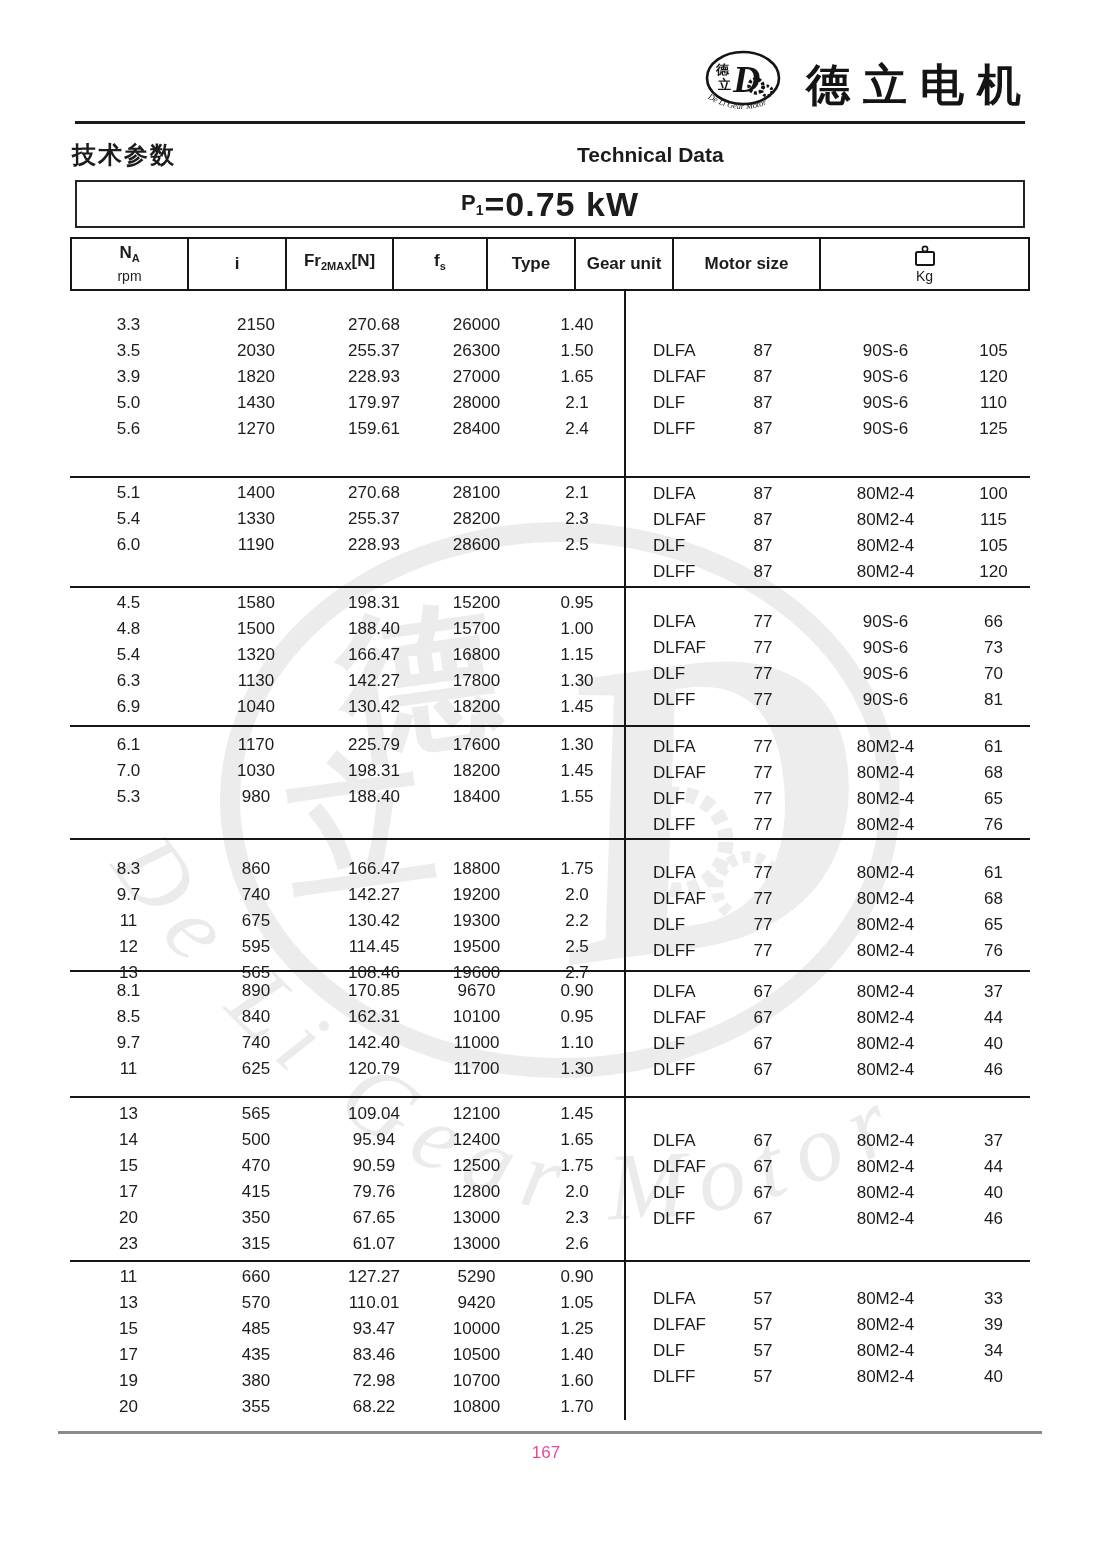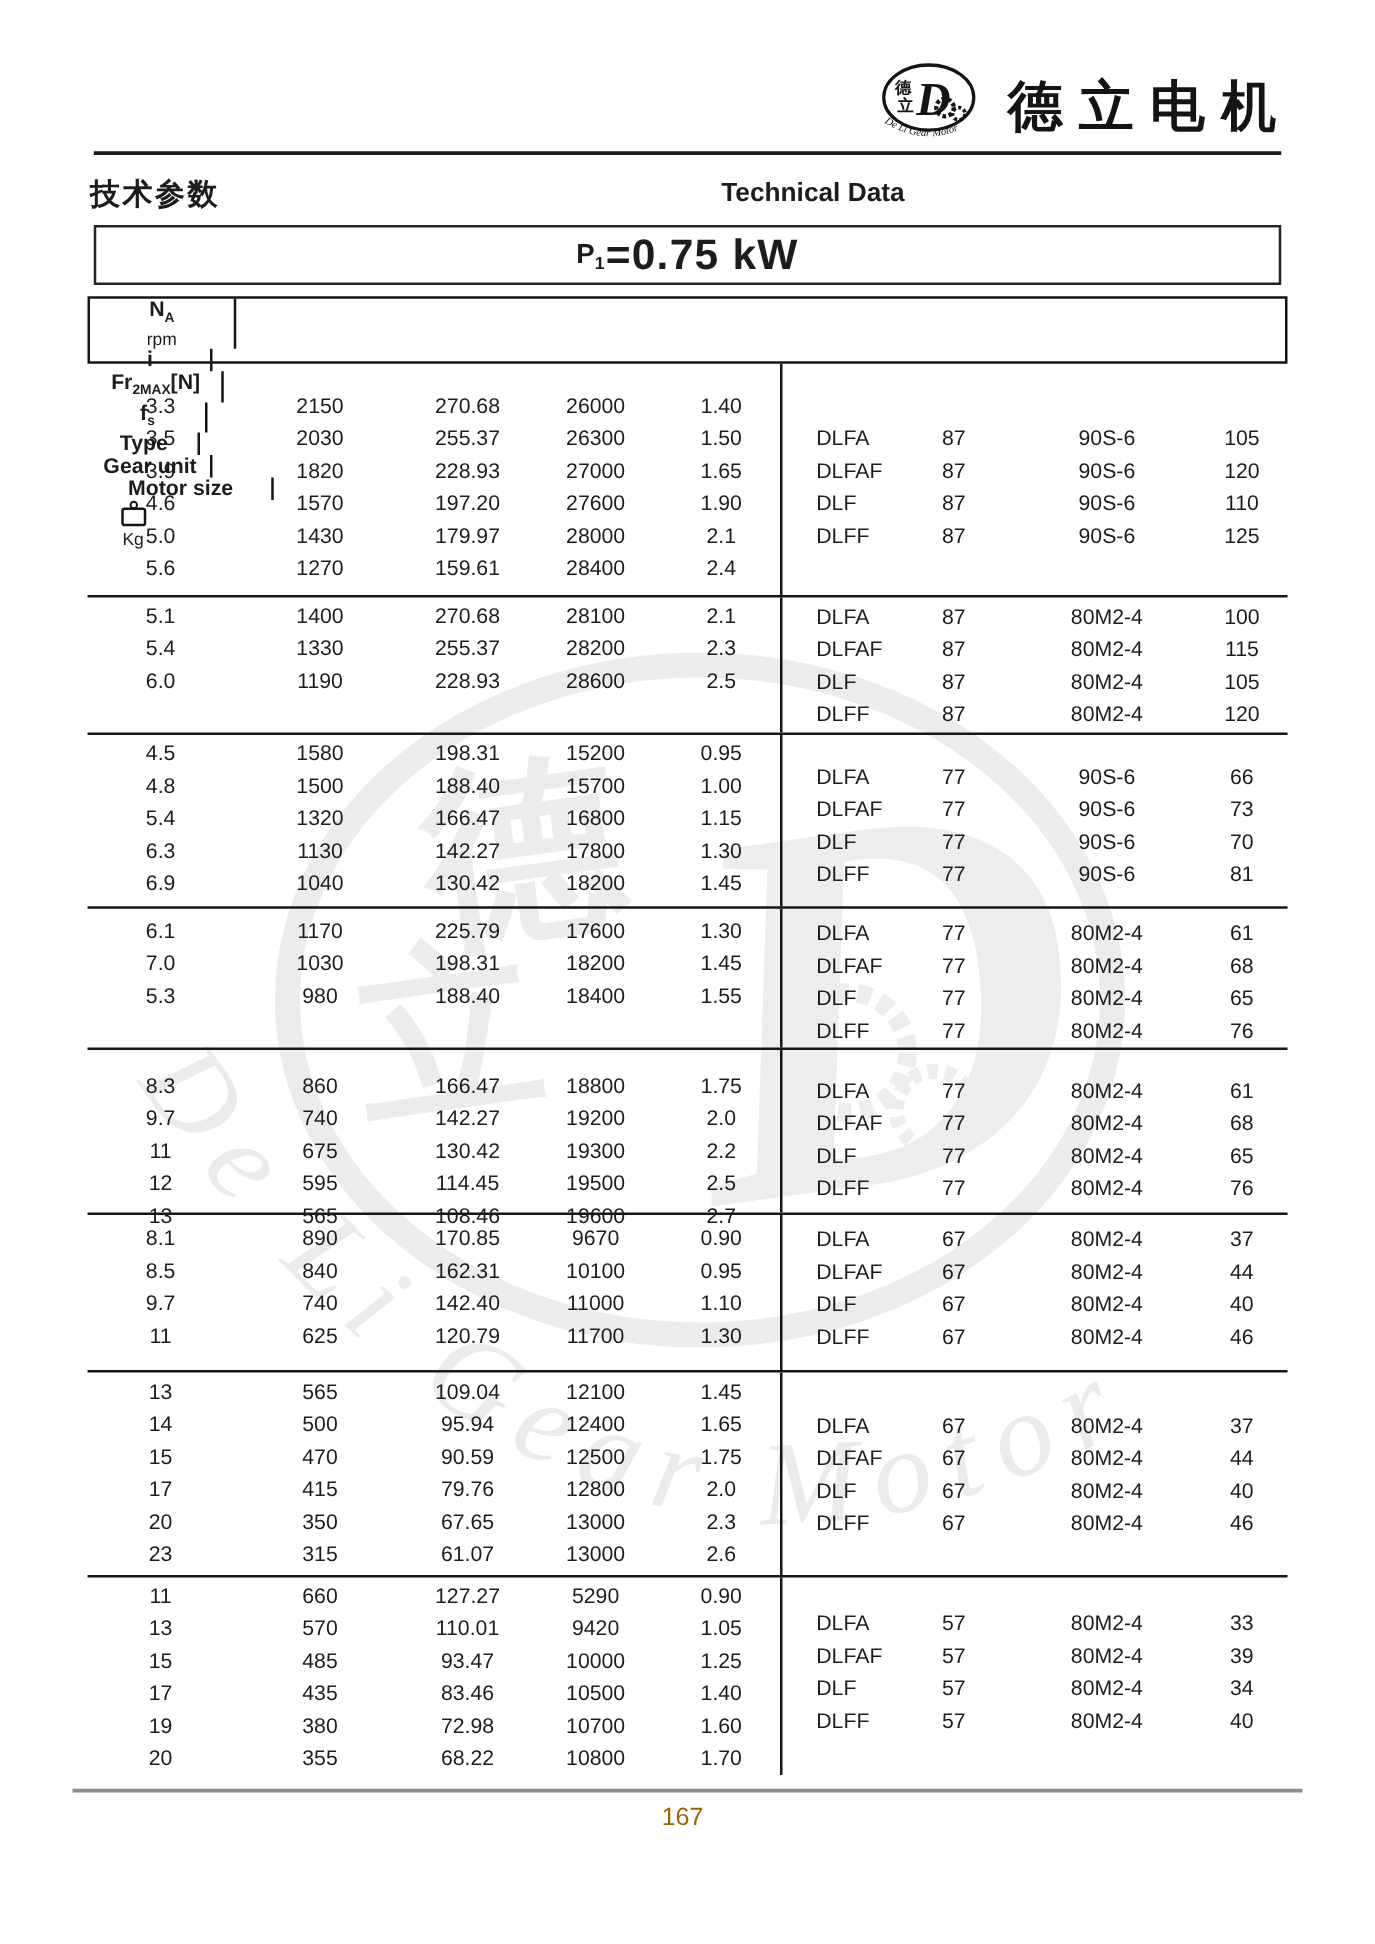--- a/index.html
+++ b/index.html
@@ -18,21 +18,21 @@
 
   
   .power-box{position:absolute;top:180px;left:75px;width:946px;height:44px;border:2px solid #242424;
              display:flex;justify-content:center;align-items:center;background:transparent;}
   .power-p{font-size:22px;font-weight:bold;}
   .power-p sub{font-size:14px;}
   .power-value{font-size:34px;font-weight:bold;letter-spacing:1px;margin-left:1px;}
 
   
   .dtable{position:absolute;top:237px;left:70px;width:960px;}
-  .thead{display:flex;width:960px;height:54px;border:2px solid #161616;box-sizing:border-box;flex-direction:column;}
+  .thead{display:flex;width:960px;height:54px;border:2px solid #161616;box-sizing:border-box;}
   .hcell{border-right:2px solid #161616;box-sizing:border-box;display:flex;flex-direction:column;
          justify-content:center;align-items:center;text-align:center;}
   .hcell:last-child{border-right:none;flex:1;}
   .h-main{font-size:17px;font-weight:bold;line-height:18px;}
   .h-main sub{font-size:11px;font-weight:bold;}
   .h-unit{font-size:14px;font-weight:normal;line-height:16px;}
   .w0{width:117px}.w1{width:138px}.w2{width:98px}.w3{width:107px}.w4{width:94px}
   .w5{width:88px}.w6{width:98px}.w7{width:147px}.w8{width:69px}
   .kg-head svg{display:block;margin:0 auto 1px auto;}
 
@@ -54,21 +54,21 @@
   .g1{height:108px}.g1 .left{padding-top:2px}.g1 .right{padding-top:3px}
   .g2{height:137px}.g2 .left{padding-top:2px}.g2 .right{padding-top:21px}
   .g3{height:111px}.g3 .left{padding-top:5px}.g3 .right{padding-top:7px}
   .g4{height:130px}.g4 .left{padding-top:16px}.g4 .right{padding-top:20px}
   .g5{height:124px}.g5 .left{padding-top:6px}.g5 .right{padding-top:7px}
   .g6{height:162px}.g6 .left{padding-top:3px}.g6 .right{padding-top:30px}
   .g7{height:158px}.g7 .left{padding-top:2px}.g7 .right{padding-top:24px}
 
   
   .footer-rule{position:absolute;top:1431px;left:58px;width:984px;height:3px;background:#8c8c8c;}
-  .page-number{position:absolute;top:1443px;left:0;width:1092px;text-align:center;font-size:20px;color:#a16207;}
+  .page-number{position:absolute;top:1443px;left:0;width:1092px;text-align:center;font-size:17px;color:#ec4899;}
 </style>
 </head>
 <body>
 
 <div class="page">
 
   <svg class="watermark" width="1100" height="1555" viewBox="0 0 1100 1555">
     <ellipse cx="560" cy="800" rx="330" ry="268" fill="none" stroke="#ececec" stroke-width="20"></ellipse>
     <text x="340" y="735" font-size="158" font-weight="bold" fill="#ececec" transform="rotate(-8 420 690)">德</text>
     <text x="285" y="878" font-size="148" font-weight="bold" fill="#ececec" transform="rotate(-8 350 830)">立</text>
@@ -159,27 +159,20 @@
                 <div class="lc">1.50</div>
               </div>
               <div class="trow">
                 <div class="lc">3.9</div>
                 <div class="lc">1820</div>
                 <div class="lc">228.93</div>
                 <div class="lc">27000</div>
                 <div class="lc">1.65</div>
               </div>
               <div class="trow">
-                <div class="lc">4.6</div>
-                <div class="lc">1570</div>
-                <div class="lc">197.20</div>
-                <div class="lc">27600</div>
-                <div class="lc">1.90</div>
-              </div>
-              <div class="trow">
                 <div class="lc">5.0</div>
                 <div class="lc">1430</div>
                 <div class="lc">179.97</div>
                 <div class="lc">28000</div>
                 <div class="lc">2.1</div>
               </div>
               <div class="trow">
                 <div class="lc">5.6</div>
                 <div class="lc">1270</div>
                 <div class="lc">159.61</div>

